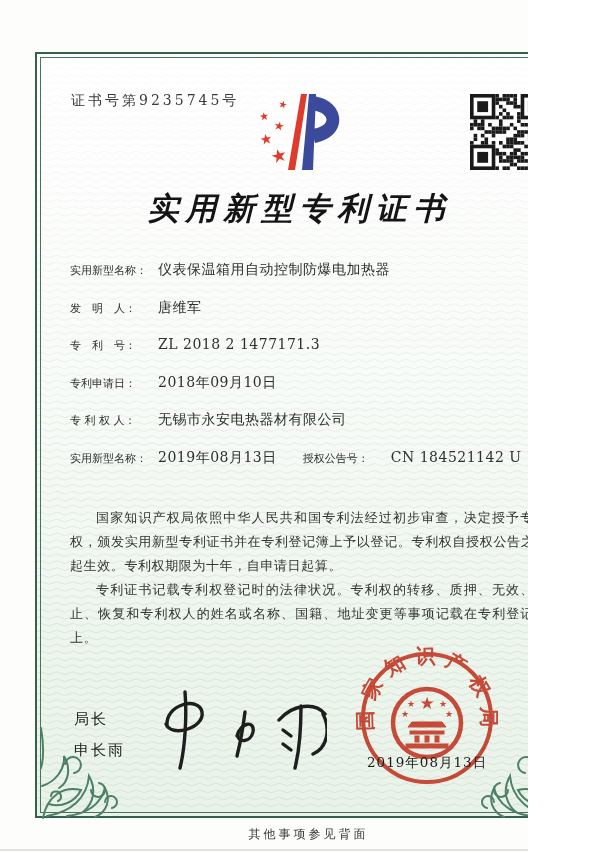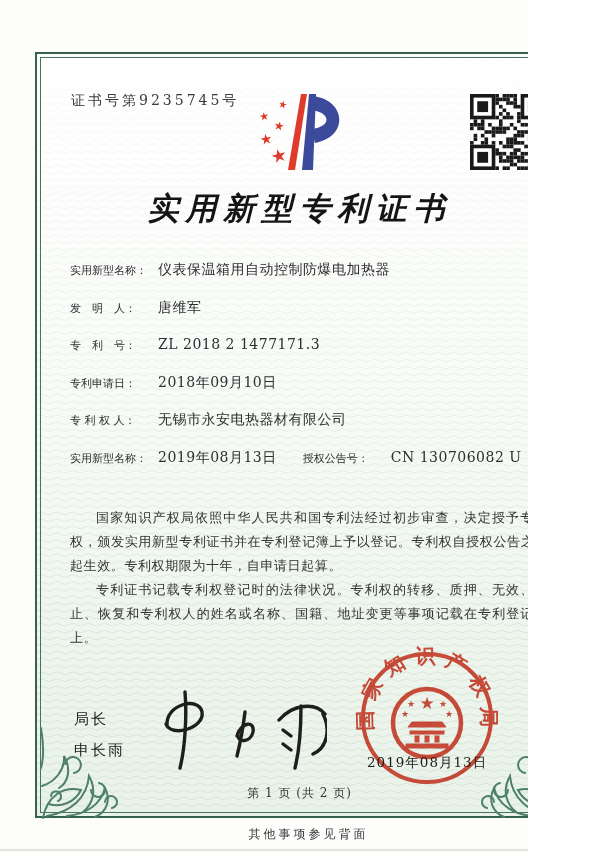--- a/index.html
+++ b/index.html
@@ -273,21 +273,21 @@
       <div class="frow">
         <span class="flabel">专　利　号：</span><span class="fvalue">ZL 2018 2 1477171.3</span>
       </div>
       <div class="frow">
         <span class="flabel">专利申请日：</span><span class="fvalue">2018年09月10日</span>
       </div>
       <div class="frow">
         <span class="flabel">专 利 权 人：</span><span class="fvalue">无锡市永安电热器材有限公司</span>
       </div>
       <div class="frow">
-        <span class="flabel">实用新型名称：</span><span class="fvalue">2019年08月13日</span><span class="flabel fpair2">授权公告号：</span><span class="fvalue">CN 130706082 U</span>
+        <span class="flabel">实用新型名称：</span><span class="fvalue">2019年08月13日</span><span class="flabel fpair2">授权公告号：</span><span class="fvalue">CN 184521142 U</span>
       </div>
     </div>
 
     <div class="paras">
       <p>国家知识产权局依照中华人民共和国专利法经过初步审查，决定授予专利权，颁发实用新型专利证书并在专利登记簿上予以登记。专利权自授权公告之日起生效。专利权期限为十年，自申请日起算。</p>
       <p>专利证书记载专利权登记时的法律状况。专利权的转移、质押、无效、终止、恢复和专利权人的姓名或名称、国籍、地址变更等事项记载在专利登记簿上。</p>
     </div>
 
     <div class="director">
       <div>局长</div>
@@ -327,17 +327,16 @@
           <rect x="58" y="88" width="34" height="3"></rect>
           <rect x="63" y="93" width="4" height="6"></rect>
           <rect x="73" y="93" width="4" height="6"></rect>
           <rect x="83" y="93" width="4" height="6"></rect>
           <rect x="54" y="101" width="42" height="4"></rect>
         </g>
       </g>
     </svg>
     <div class="seal-date">2019年08月13日</div>
 
-    <div class="page-info">第 1 页 (共 2 页)</div>
   </div>
 
   <div class="back-note">其他事项参见背面</div>
 </div>
 
 </body></html>

